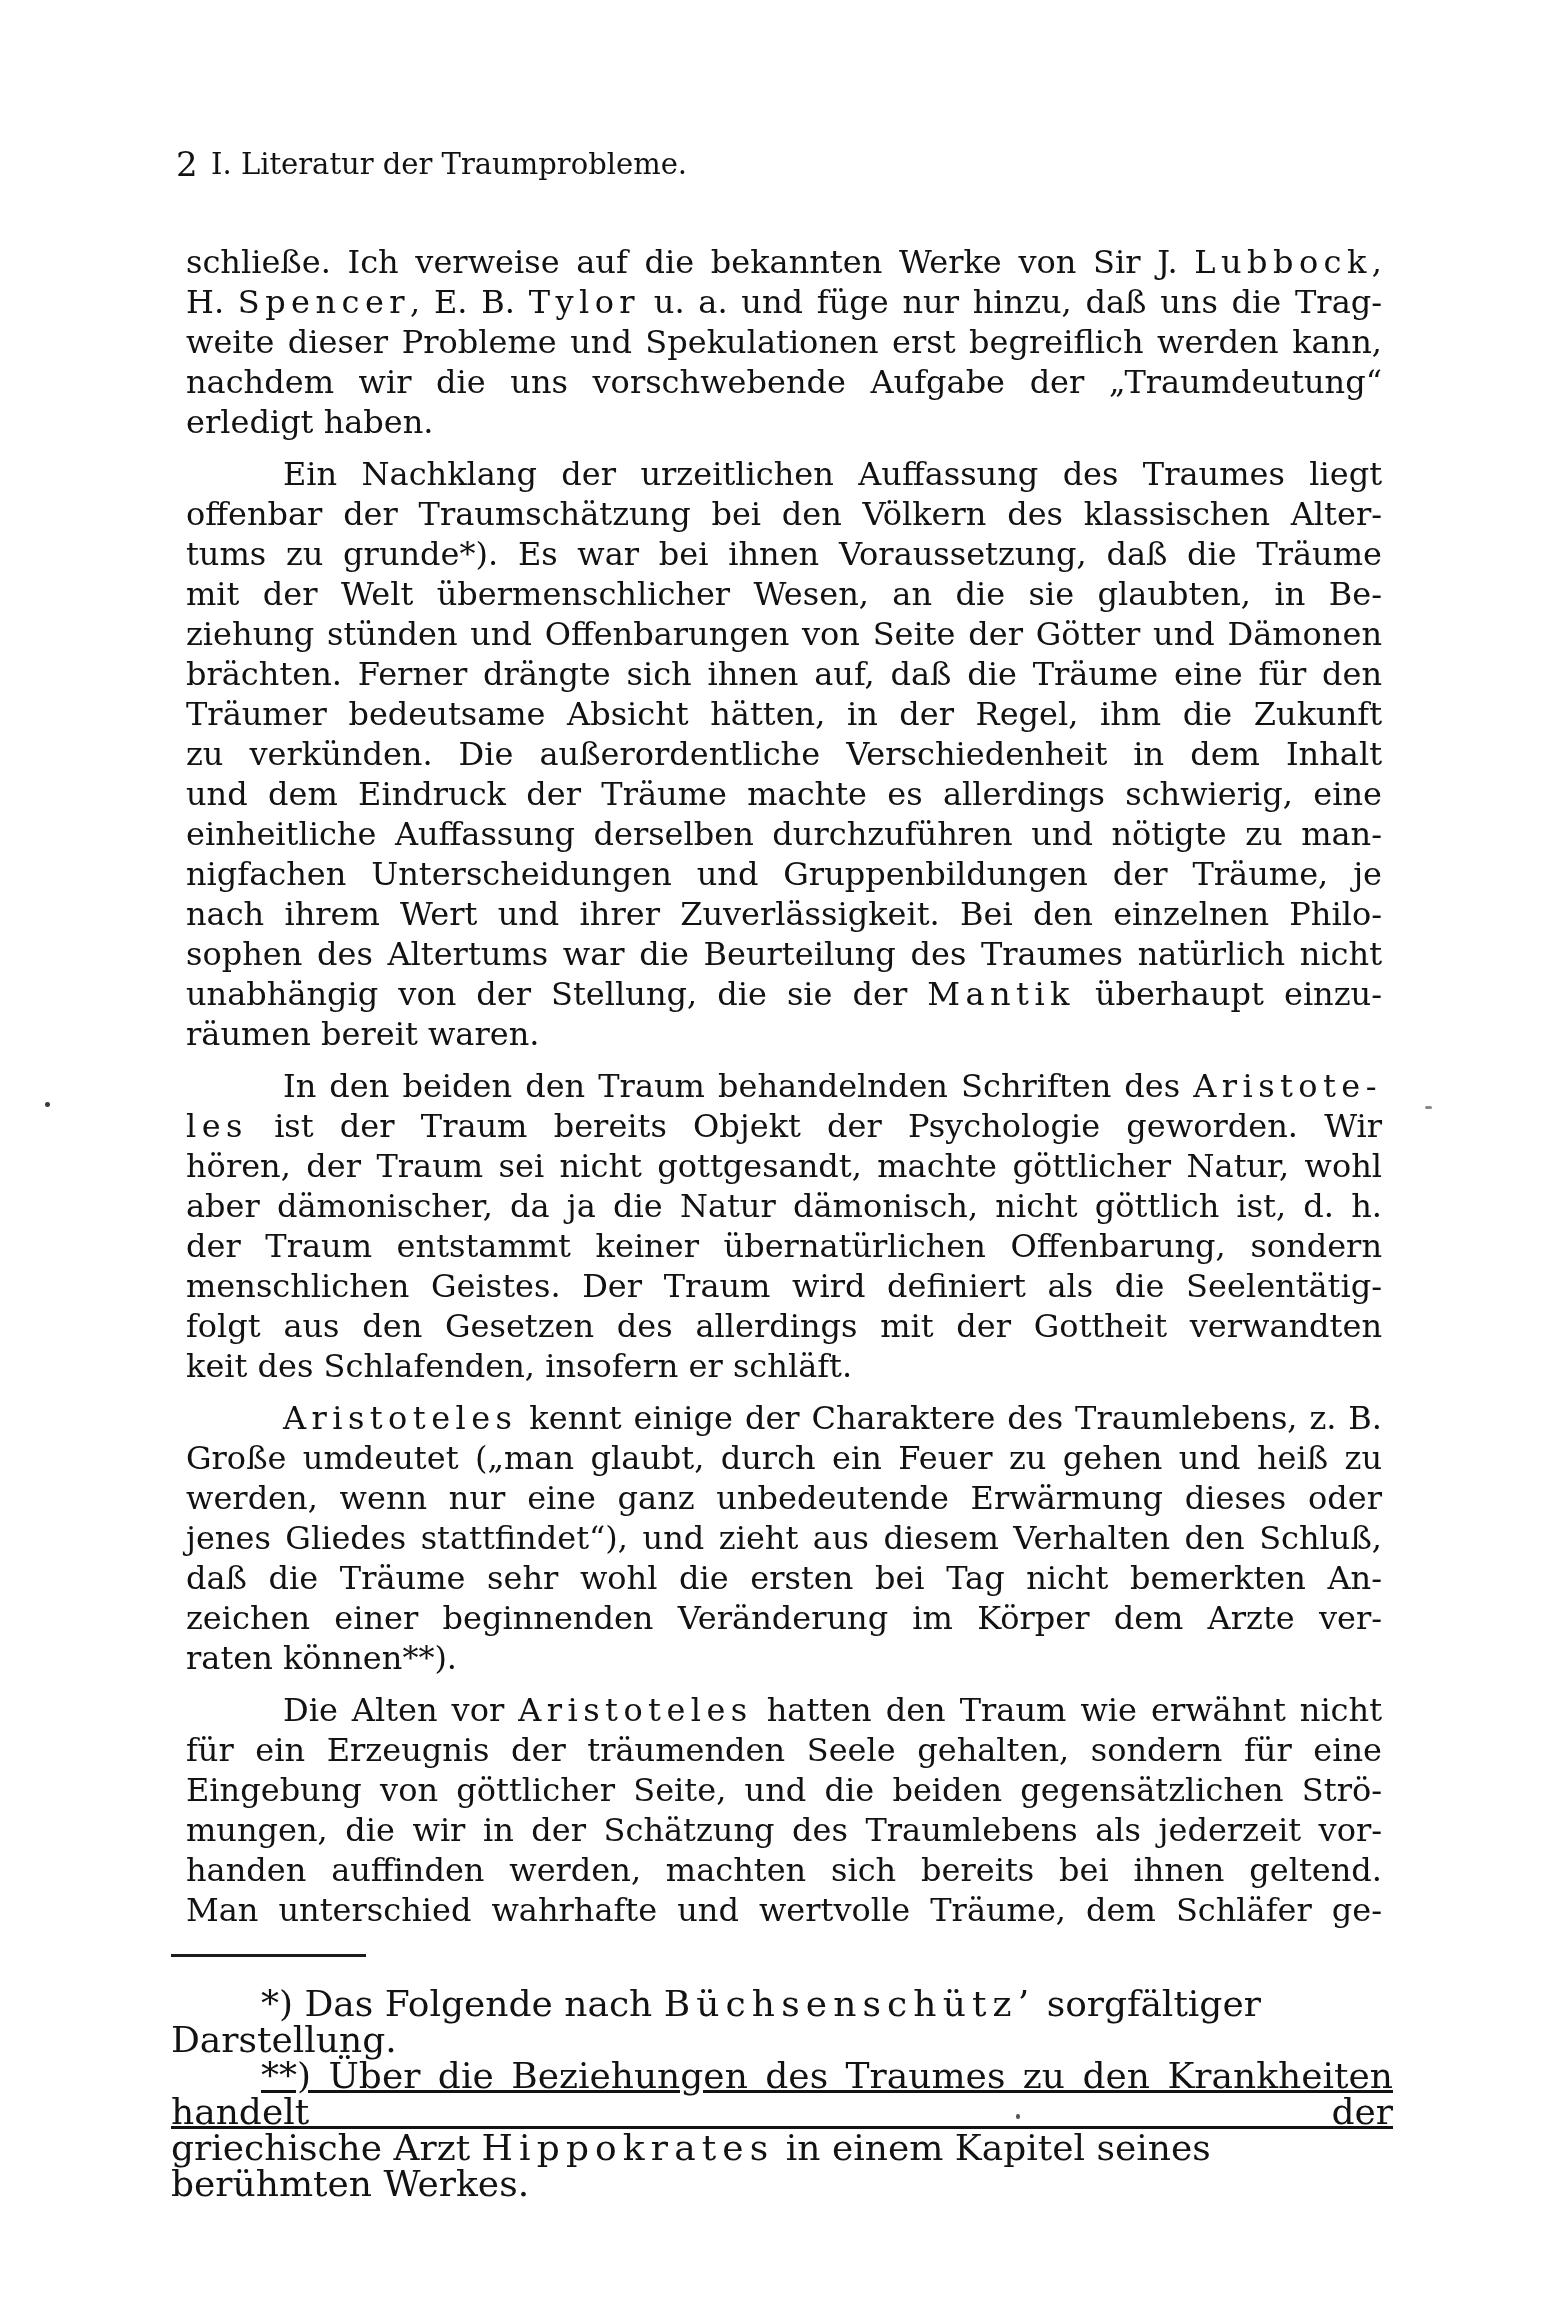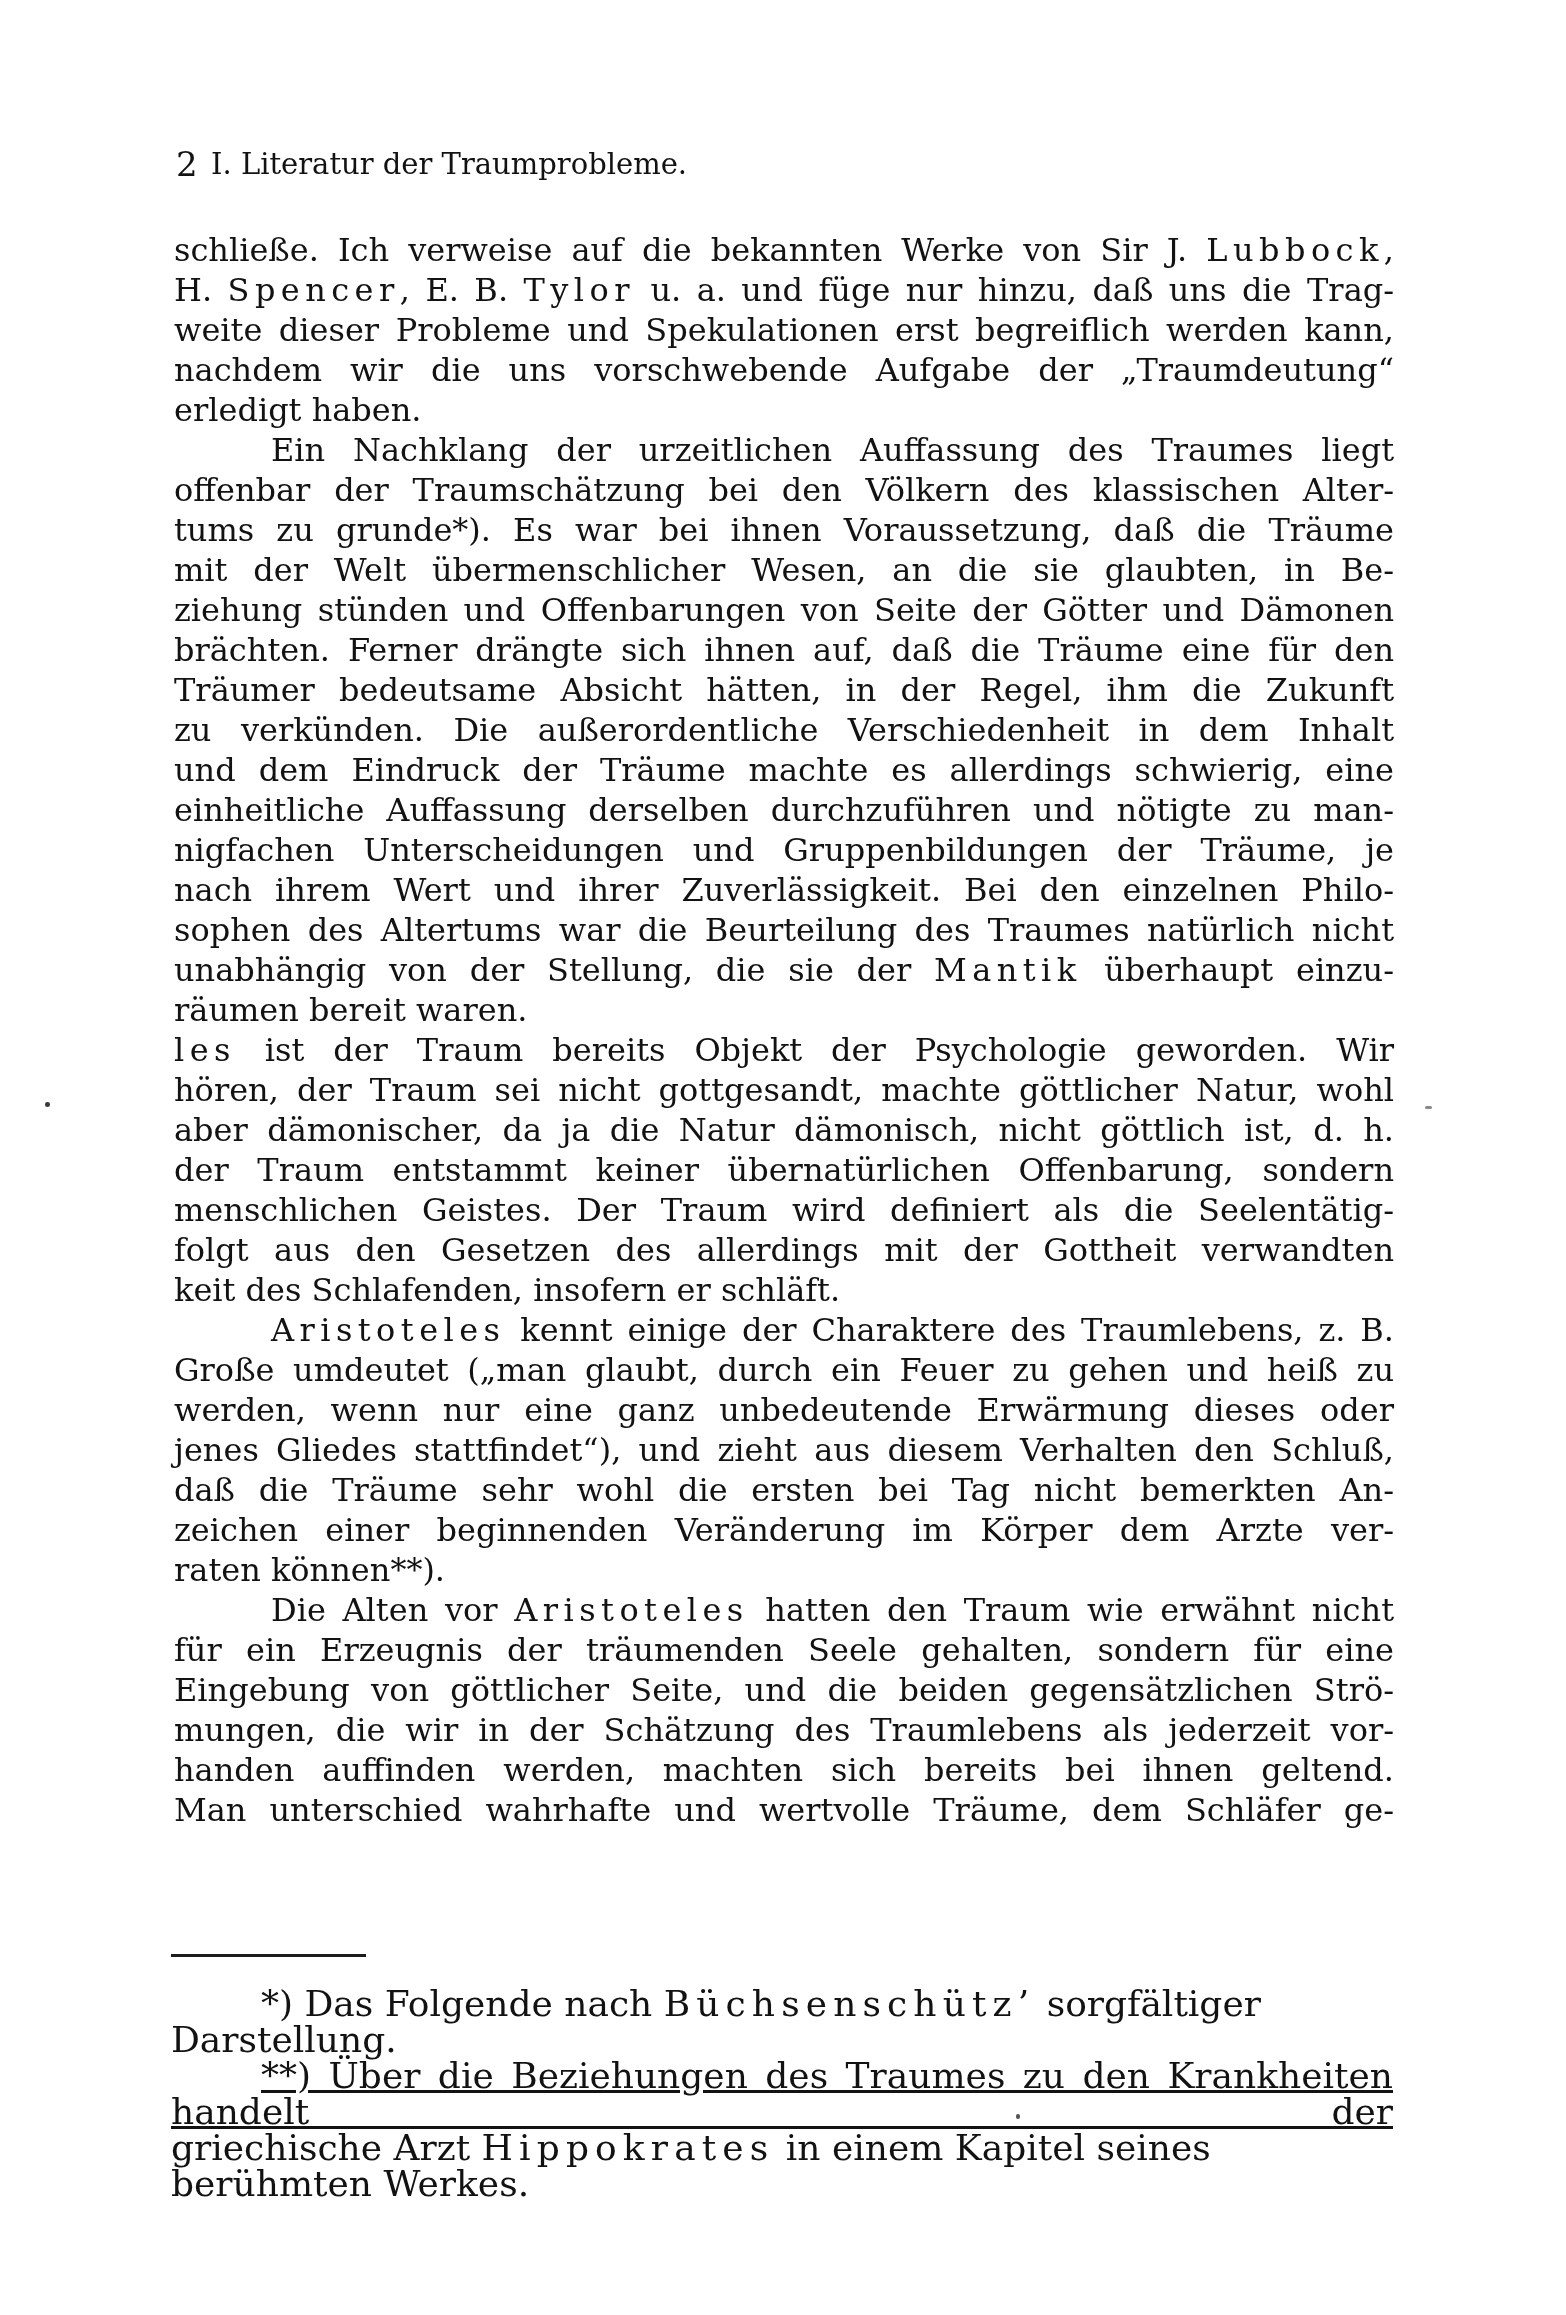--- a/index.html
+++ b/index.html
@@ -32,21 +32,21 @@
     line-height: 37px;
     padding-left: 37px; 
   }
   .body-text {
     position: absolute;
     left: 174px;
     top: 230px;
     width: 1220px;
     font-size: 32px;
   }
-  .para { margin: 0; padding: 0; }
+  .para { margin: 12px; padding: 0; }
   .line {
     height: 40px;
     line-height: 40px;
     white-space: normal;
   }
   .line.just { text-align: justify; text-align-last: justify; }
   .line.indent { text-indent: 97px; }
   .sperr { letter-spacing: 0.17em; }
   .rule {
     position: absolute;
@@ -106,20 +106,21 @@
         <div class="line just">zu verkünden. Die außerordentliche Verschiedenheit in dem Inhalt</div>
         <div class="line just">und dem Eindruck der Träume machte es allerdings schwierig, eine</div>
         <div class="line just">einheitliche Auffassung derselben durchzuführen und nötigte zu man-</div>
         <div class="line just">nigfachen Unterscheidungen und Gruppenbildungen der Träume, je</div>
         <div class="line just">nach ihrem Wert und ihrer Zuverlässigkeit. Bei den einzelnen Philo-</div>
         <div class="line just">sophen des Altertums war die Beurteilung des Traumes natürlich nicht</div>
         <div class="line just">unabhängig von der Stellung, die sie der <span class="sperr">Mantik</span> überhaupt einzu-</div>
         <div class="line">räumen bereit waren.</div>
       </div>
       <div class="para">
+        <div class="line indent just">In den beiden den Traum behandelnden Schriften des <span class="sperr">Aristote-</span></div>
         <div class="line just"><span class="sperr">les</span> ist der Traum bereits Objekt der Psychologie geworden. Wir</div>
         <div class="line just">hören, der Traum sei nicht gottgesandt, machte göttlicher Natur, wohl</div>
         <div class="line just">aber dämonischer, da ja die Natur dämonisch, nicht göttlich ist, d. h.</div>
         <div class="line just">der Traum entstammt keiner übernatürlichen Offenbarung, sondern</div>
         <div class="line just">menschlichen Geistes. Der Traum wird definiert als die Seelentätig-</div>
         <div class="line just">folgt aus den Gesetzen des allerdings mit der Gottheit verwandten</div>
         <div class="line">keit des Schlafenden, insofern er schläft.</div>
       </div>
       <div class="para">
         <div class="line indent just"><span class="sperr">Aristoteles</span> kennt einige der Charaktere des Traumlebens, z. B.</div>

